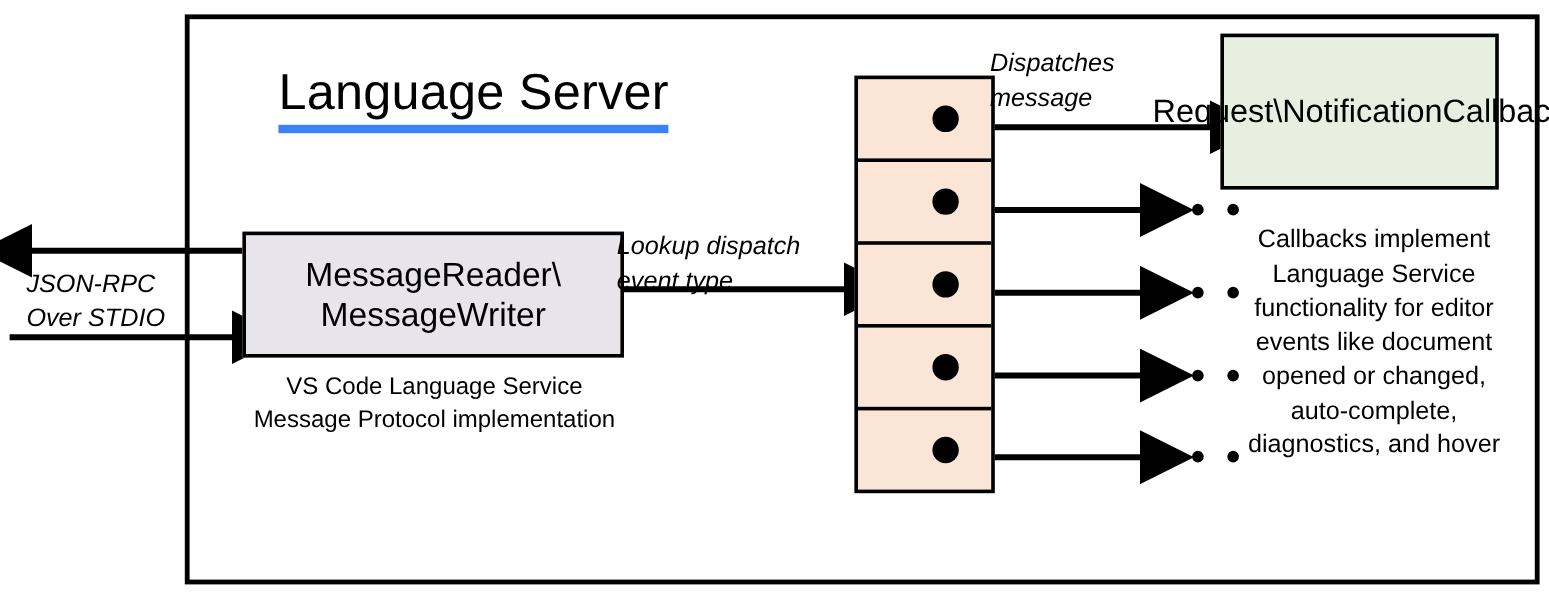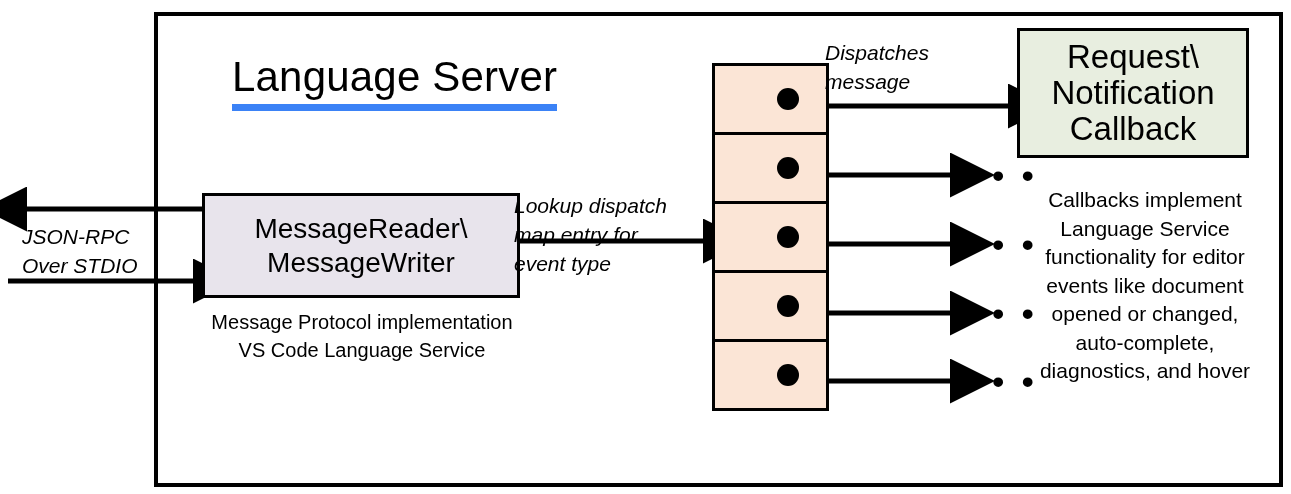--- a/index.html
+++ b/index.html
@@ -110,24 +110,24 @@
   
   #callback-box {
     left: 1017px;
     top: 28px;
     width: 232px;
     height: 130px;
     background: #E8EEE0;
     border: 3px solid #000;
     box-sizing: border-box;
     display: flex;
-    flex-direction: column;
+    flex-direction: row;
     align-items: center;
     justify-content: center;
-    font-size: 33px;
+    font-size: 27px;
     line-height: 36px;
     text-align: center;
   }
   #callback-caption {
     left: 1009px;
     top: 186px;
     width: 272px;
     text-align: center;
     font-size: 21px;
     line-height: 28.5px;
@@ -214,27 +214,26 @@
   <div class="abs annot" id="jsonrpc-label">
     <div>JSON-RPC</div>
     <div>Over STDIO</div>
   </div>
 
   <div class="abs" id="msg-box">
     <div>MessageReader\</div>
     <div>MessageWriter</div>
   </div>
   <div class="abs" id="msg-caption">
+    <div>VS Code Language Service</div>
     <div>Message Protocol implementation</div>
-    <div>VS Code Language Service</div>
   </div>
 
   <div class="abs annot" id="lookup-label">
     <div>Lookup dispatch</div>
-    <div>map entry for</div>
     <div>event type</div>
   </div>
 
   <div class="abs" id="dispatch-map">
     <div class="dm-row">
       <span class="dm-dot"></span>
     </div>
     <div class="dm-row">
       <span class="dm-dot"></span>
     </div>

